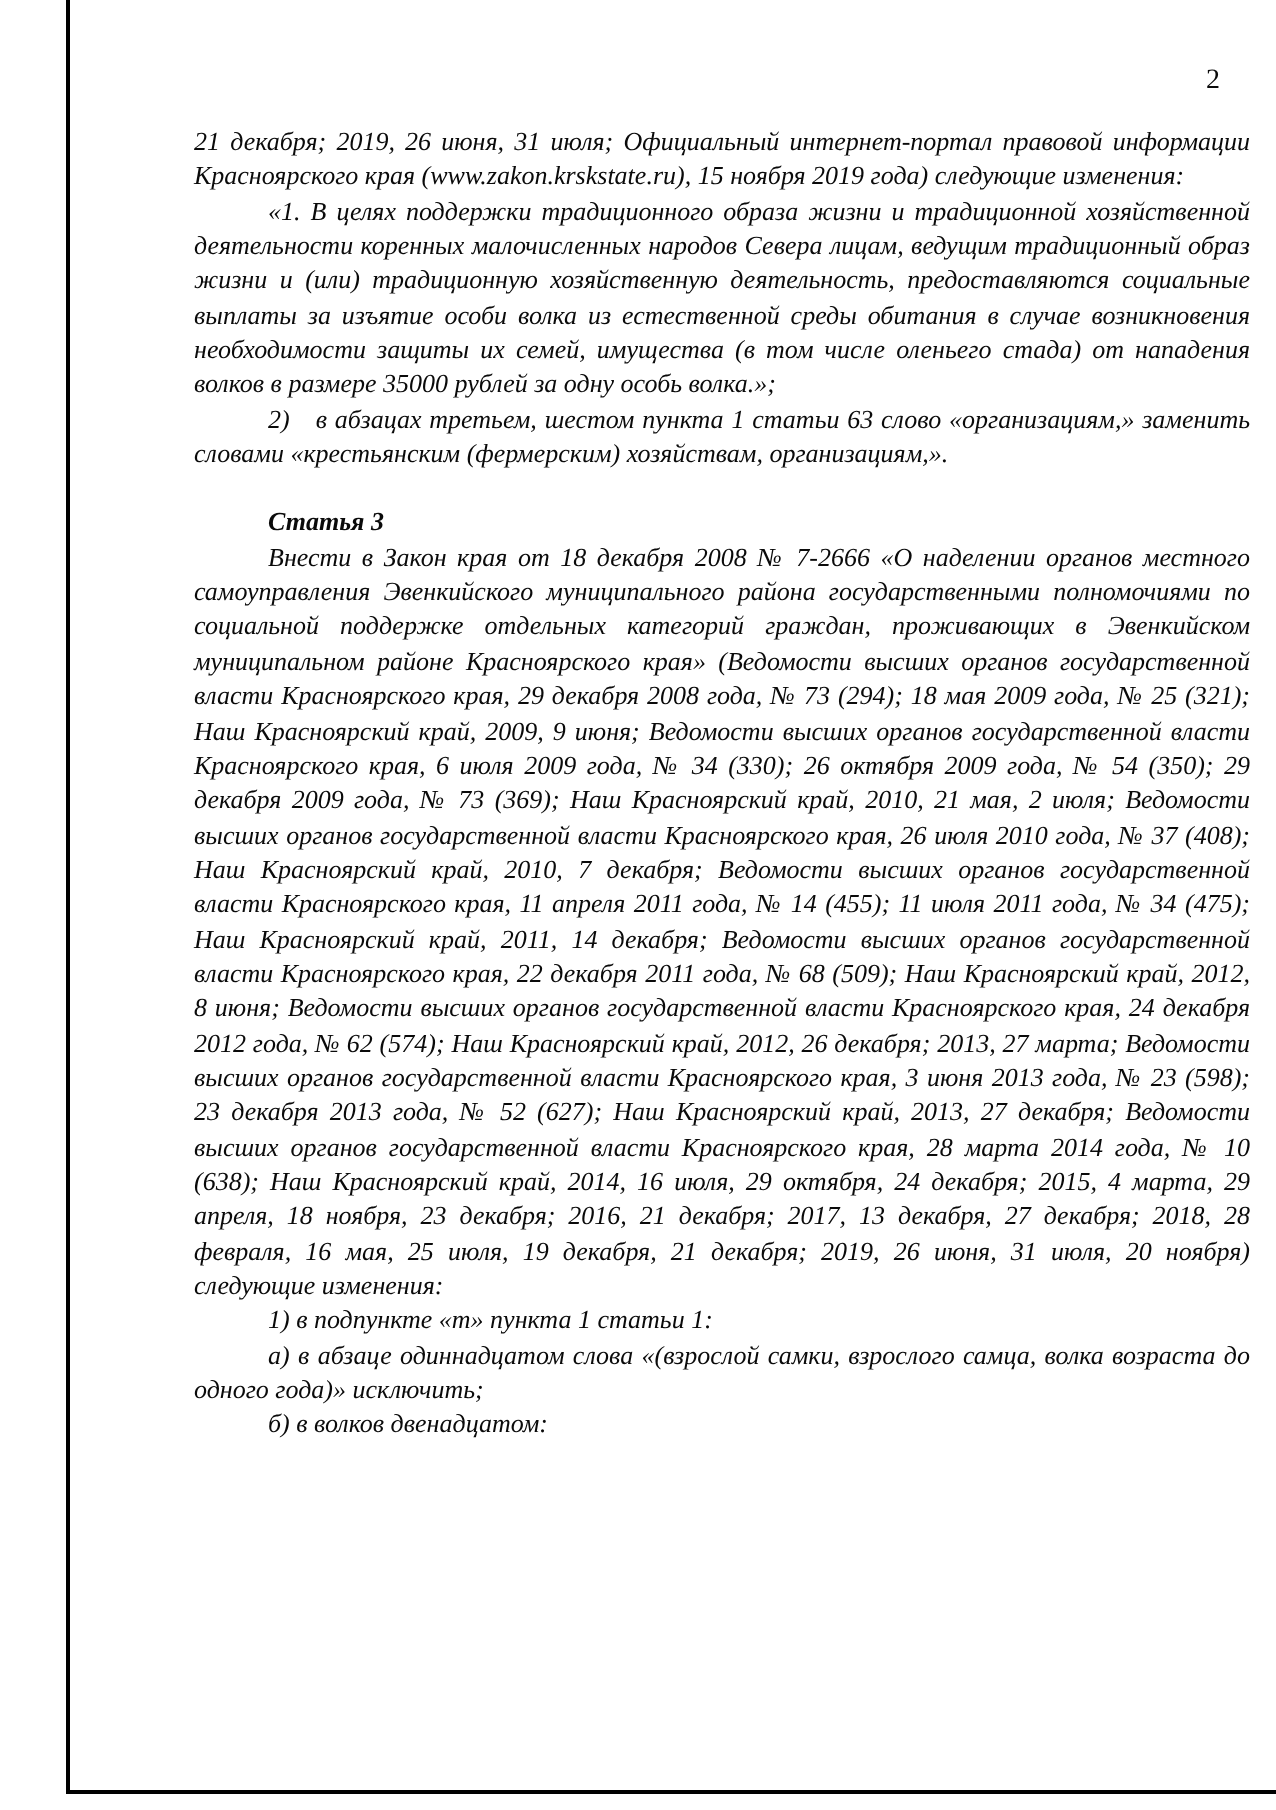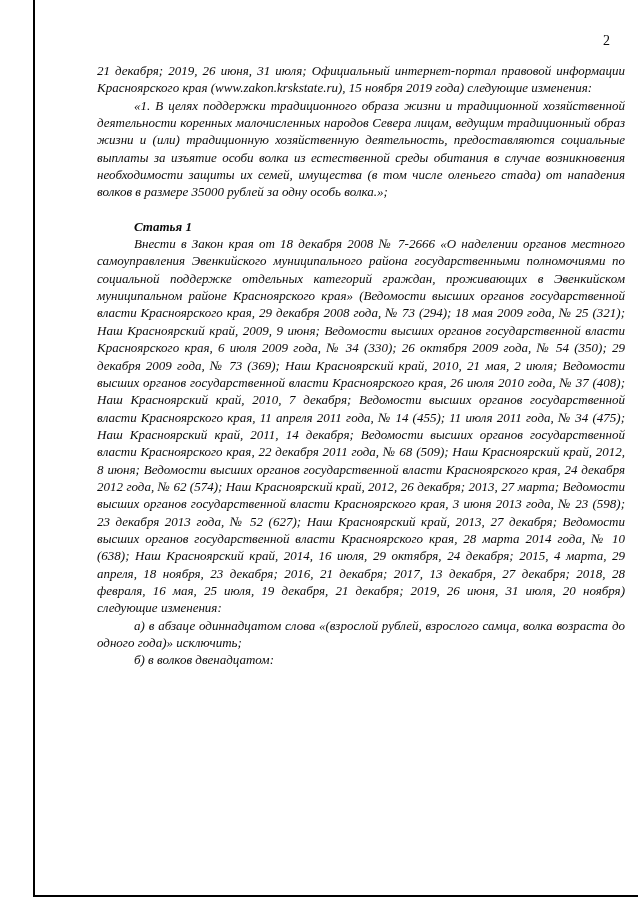--- a/index.html
+++ b/index.html
@@ -49,18 +49,20 @@
   <div class="edge-left"></div>
   <div class="edge-bottom"></div>
 
   <div class="header">
     <span>2</span>
   </div>
 
   <div class="body-text">
     <p>21 декабря; 2019, 26 июня, 31 июля; Официальный интернет-портал правовой информации Красноярского края (www.zakon.krskstate.ru), 15 ноября 2019 года) следующие изменения:</p>
     <p class="ind">«1. В целях поддержки традиционного образа жизни и традиционной хозяйственной деятельности коренных малочисленных народов Севера лицам, ведущим традиционный образ жизни и (или) традиционную хозяйственную деятельность, предоставляются социальные выплаты за изъятие особи волка из естественной среды обитания в случае возникновения необходимости защиты их семей, имущества (в том числе оленьего стада) от нападения волков в размере 35000 рублей за одну особь волка.»;</p>
-    <p class="heading">Статья 1</p>
+    <p class="ind">2) в абзацах третьем, шестом пункта 1 статьи 63 слово «организациям,» заменить словами «крестьянским (фермерским) хозяйствам, организациям,».</p>
+    <p class="heading">Статья 3</p>
     <p class="ind">Внести в Закон края от 18 декабря 2008 № 7-2666 «О наделении органов местного самоуправления Эвенкийского муниципального района государственными полномочиями по социальной поддержке отдельных категорий граждан, проживающих в Эвенкийском муниципальном районе Красноярского края» (Ведомости высших органов государственной власти Красноярского края, 29 декабря 2008 года, № 73 (294); 18 мая 2009 года, № 25 (321); Наш Красноярский край, 2009, 9 июня; Ведомости высших органов государственной власти Красноярского края, 6 июля 2009 года, № 34 (330); 26 октября 2009 года, № 54 (350); 29 декабря 2009 года, № 73 (369); Наш Красноярский край, 2010, 21 мая, 2 июля; Ведомости высших органов государственной власти Красноярского края, 26 июля 2010 года, № 37 (408); Наш Красноярский край, 2010, 7 декабря; Ведомости высших органов государственной власти Красноярского края, 11 апреля 2011 года, № 14 (455); 11 июля 2011 года, № 34 (475); Наш Красноярский край, 2011, 14 декабря; Ведомости высших органов государственной власти Красноярского края, 22 декабря 2011 года, № 68 (509); Наш Красноярский край, 2012, 8 июня; Ведомости высших органов государственной власти Красноярского края, 24 декабря 2012 года, № 62 (574); Наш Красноярский край, 2012, 26 декабря; 2013, 27 марта; Ведомости высших органов государственной власти Красноярского края, 3 июня 2013 года, № 23 (598); 23 декабря 2013 года, № 52 (627); Наш Красноярский край, 2013, 27 декабря; Ведомости высших органов государственной власти Красноярского края, 28 марта 2014 года, № 10 (638); Наш Красноярский край, 2014, 16 июля, 29 октября, 24 декабря; 2015, 4 марта, 29 апреля, 18 ноября, 23 декабря; 2016, 21 декабря; 2017, 13 декабря, 27 декабря; 2018, 28 февраля, 16 мая, 25 июля, 19 декабря, 21 декабря; 2019, 26 июня, 31 июля, 20 ноября) следующие изменения:</p>
-    <p class="ind">а) в абзаце одиннадцатом слова «(взрослой рублей, взрослого самца, волка возраста до одного года)» исключить;</p>
+    <p class="ind">1) в подпункте «т» пункта 1 статьи 1:</p>
+    <p class="ind">а) в абзаце одиннадцатом слова «(взрослой самки, взрослого самца, волка возраста до одного года)» исключить;</p>
     <p class="ind">б) в волков двенадцатом:</p>
   </div>
 </div>
 
 </body></html>

